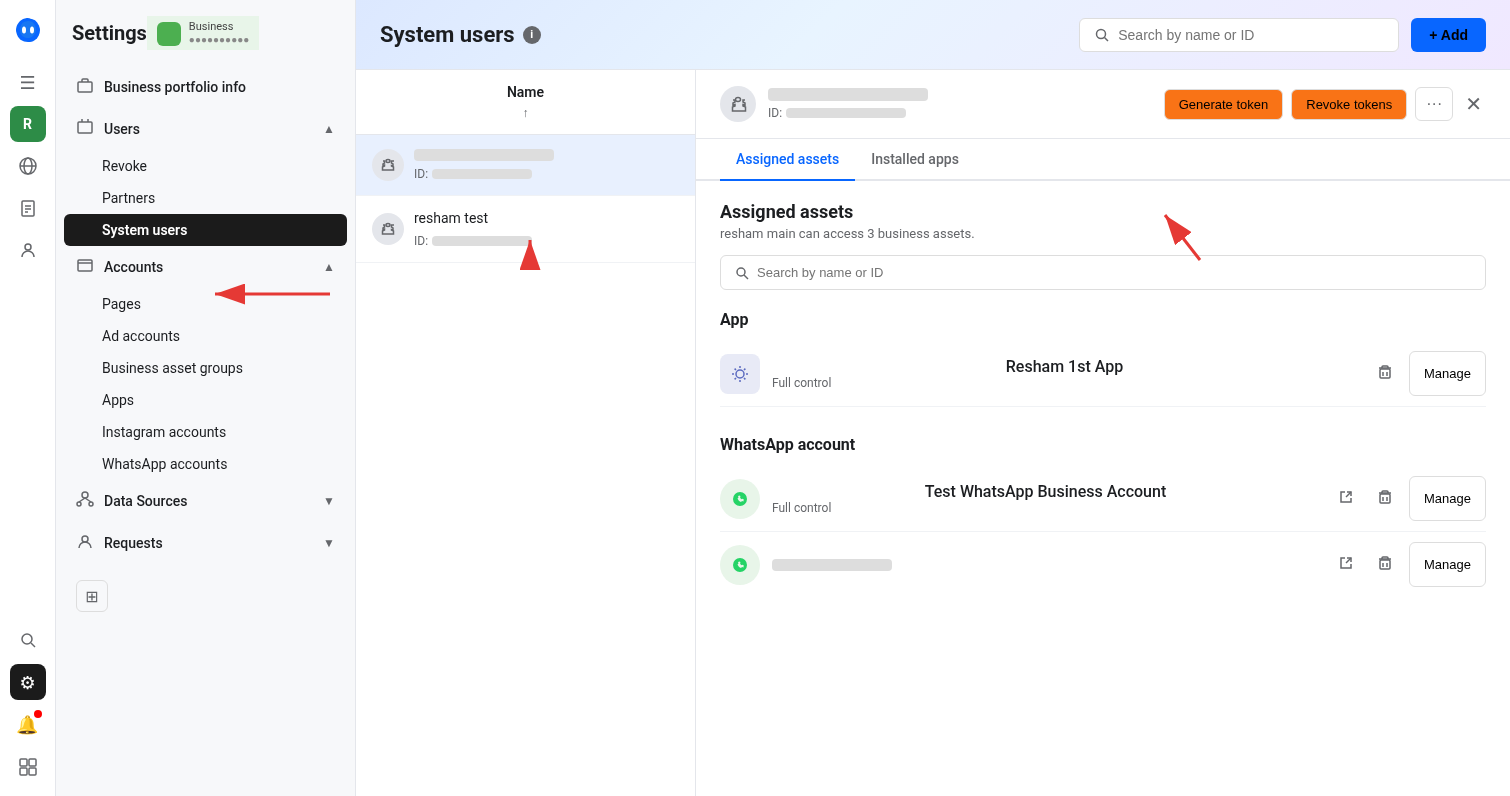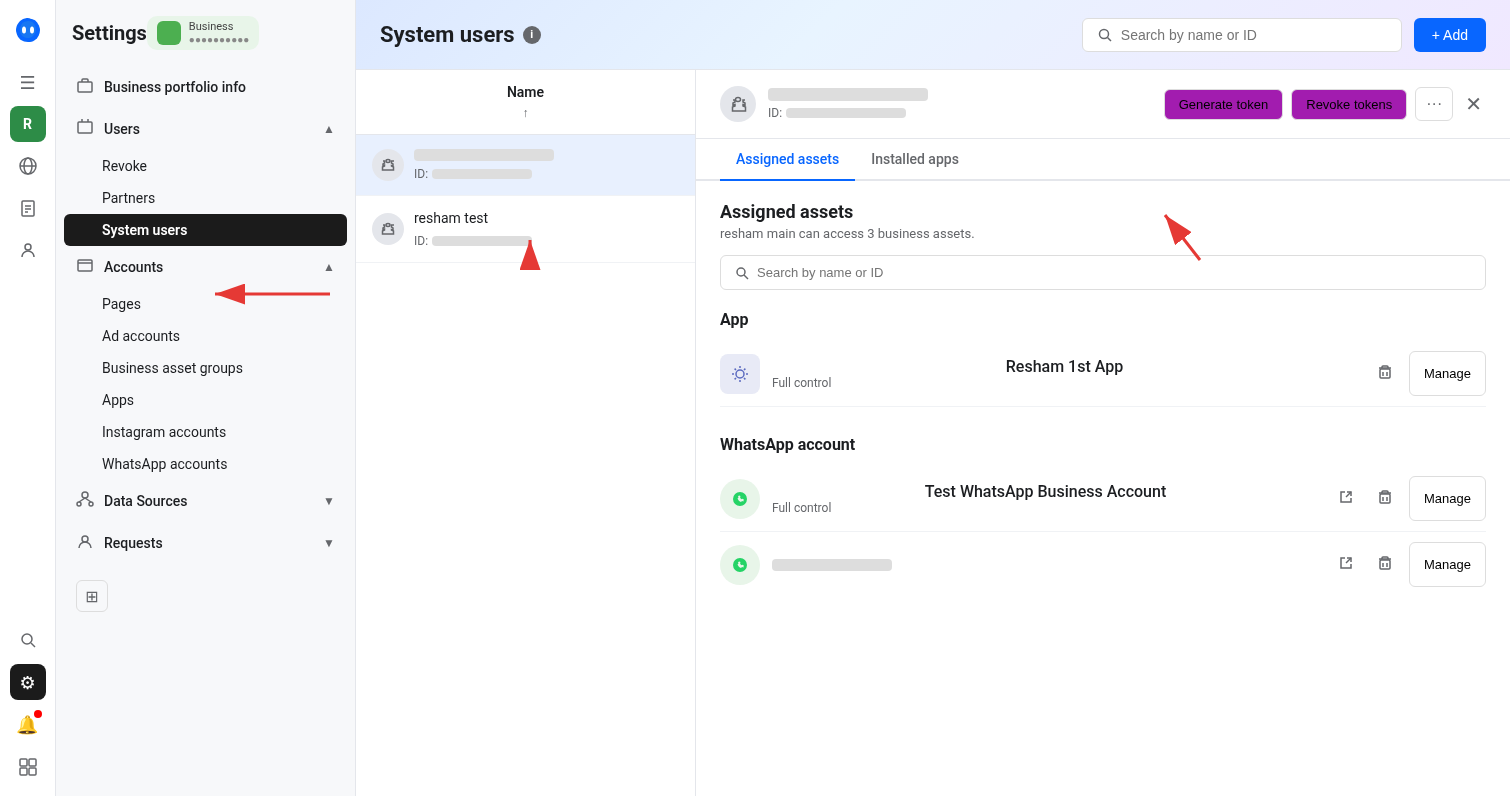--- a/index.html
+++ b/index.html
@@ -44,22 +44,22 @@
       border-right: 1px solid #e4e6eb;
       overflow-y: auto;
       padding: 16px 0;
     }
     .sidebar-header {
       display: flex; align-items: center; 
       padding: 0 16px 16px 16px;
     }
     .sidebar-header .settings-title { font-size: 20px; font-weight: 700; }
     .sidebar-header .account-badge {
-      display: flex; align-items: center; gap: 8px;
-      background: #e8f5e9; border-radius: 10px; padding: 4px 10px;
+      display: flex; align-items: flex-end; gap: 8px;
+      background: #e8f5e9; border-radius: 0; padding: 4px 10px;
       font-size: 12px; color: #2d8c47;
     }
     .account-badge .green-dot {
       width: 24px; height: 24px; background: #4caf50; border-radius: 6px;
     }
 
     .sidebar-section-item {
       display: flex; align-items: center; gap: 10px;
       padding: 10px 20px; cursor: pointer; font-size: 14px; color: #1c1e21;
       font-weight: 500;
@@ -99,22 +99,22 @@
       font-size: 11px; font-weight: bold; cursor: pointer;
     }
     .top-bar-right { display: flex; align-items: center; gap: 12px; }
     .search-box {
       display: flex; align-items: center; gap: 8px;
       background: #fff; border: 1px solid #ddd; border-radius: 6px;
       padding: 8px 14px; width: 320px;
       font-size: 14px; color: #65676b;
     }
     .add-btn {
-      background: #0866ff; color: #ffffff; border: none; border-radius: 6px;
-      padding: 9px 18px; font-size: 14px; font-weight: 400; cursor: pointer;
+      background: #0866ff; color: #000000; border: none; border-radius: 6px;
+      padding: 9px 18px; font-size: 14px; font-weight: 700; cursor: pointer;
       display: flex; align-items: center; gap: 6px;
     }
 
     
     .split-panel {
       display: flex;
       flex: 1;
       overflow: hidden;
     }
 
@@ -168,21 +168,21 @@
       background: #e4e6eb; display: flex; align-items: center; justify-content: center;
       font-size: 16px; color: #65676b;
     }
     .detail-user-info { flex: 1; }
     .detail-name-blurred { height: 13px; background: #ddd; border-radius: 4px; width: 160px; margin-bottom: 5px; }
     .detail-id-row { font-size: 12px; color: #65676b; display: flex; align-items: center; gap: 4px; }
     .detail-id-blurred { height: 10px; background: #ddd; border-radius: 4px; width: 120px; display: inline-block; }
     .detail-access { font-size: 13px; color: #1c1e21; }
     .detail-actions { display: flex; align-items: center; gap: 8px; }
     .btn-outline {
-      border: 1px solid #ddd; background: #a21caf; border-radius: 6px;
+      border: 1px solid #ddd; background: #f97316; border-radius: 6px;
       padding: 7px 14px; font-size: 13px; font-weight: 500; cursor: pointer;
     }
     .btn-dots {
       border: 1px solid #ddd; background: #fff; border-radius: 6px;
       padding: 7px 10px; font-size: 16px; cursor: pointer; color: #65676b;
     }
     .btn-close {
       background: none; border: none; font-size: 20px; color: #65676b; cursor: pointer; padding: 4px;
     }
 

